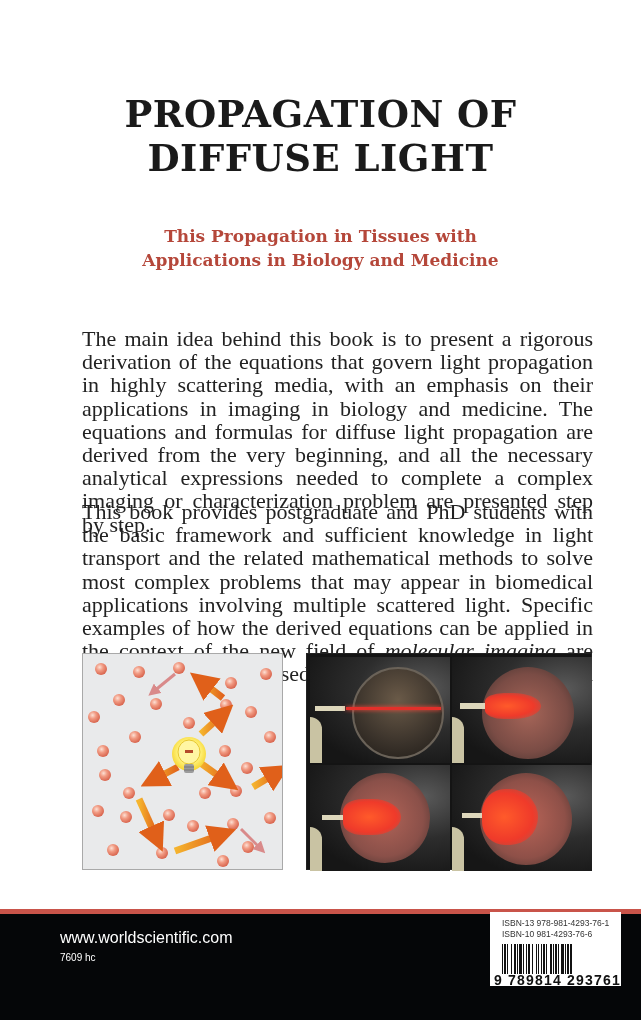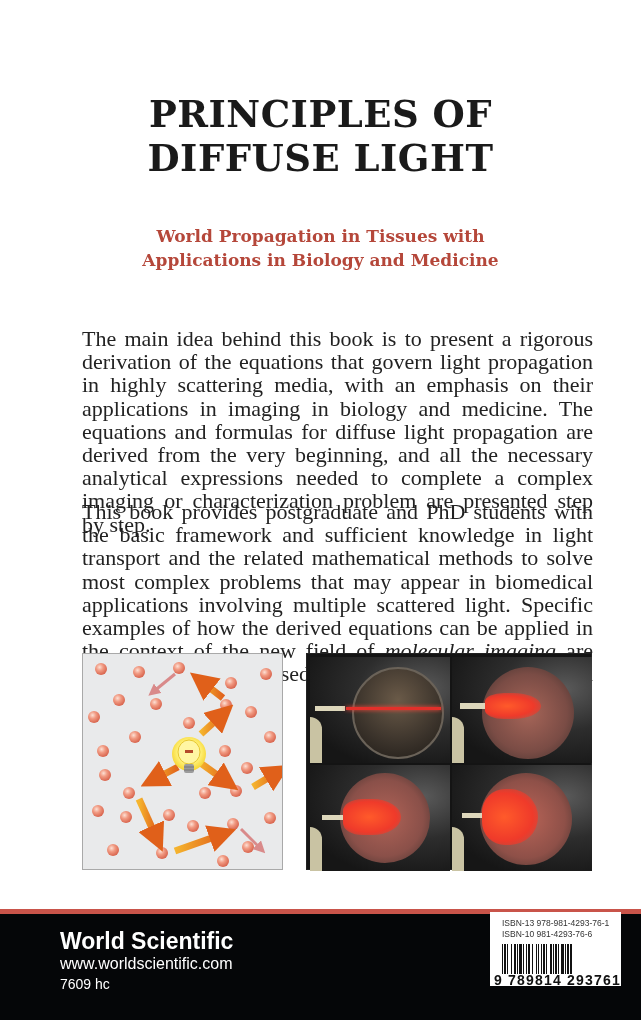--- a/index.html
+++ b/index.html
@@ -44,42 +44,42 @@
   .dish { position: absolute; border-radius: 50%; }
 
   .red-stripe { position: absolute; left: 0; top: 909px; width: 641px; height: 5px; background: #c9544a; }
   .black-band { position: absolute; left: 0; top: 914px; width: 641px; height: 106px; background: #050608; }
   .publisher {
     position: absolute; left: 60px; top: 928px; color: #fff;
     font-family: "Liberation Sans", "DejaVu Sans", sans-serif;
   }
   .publisher .name { font-weight: bold; font-size: 23px; line-height: 26px; white-space: nowrap; }
   .publisher .url { font-size: 16px; line-height: 20px; }
-  .publisher .code { font-size: 14px; line-height: 20px; }
+  .publisher .code { font-size: 10px; line-height: 20px; }
 
   .barcode-label {
     position: absolute; left: 490px; top: 912px; width: 131px; height: 74px;
     background: #fff; font-family: "Liberation Sans", "DejaVu Sans", sans-serif;
   }
   .isbn-line { position: absolute; left: 12px; font-size: 8.5px; color: #333; white-space: nowrap; }
   .bars { position: absolute; left: 12px; top: 32px; width: 108px; height: 30px; display: flex; }
   .bars span { display: block; height: 100%; background: #111; }
   .bar-digits { position: absolute; left: 4px; top: 60px; width: 120px; font-size: 14px; font-weight: bold;
     color: #111; letter-spacing: 1.2px; white-space: nowrap; background: transparent; }
 </style>
 </head>
 <body>
 
 <div class="title">
-  <div>PRINCIPLES OF</div>
+  <div>PROPAGATION OF</div>
   <div>DIFFUSE LIGHT</div>
 </div>
 
 <div class="subtitle">
-  <div>World Propagation in Tissues with</div>
+  <div>This Propagation in Tissues with</div>
   <div>Applications in Biology and Medicine</div>
 </div>
 
 <div class="body-text" id="para1">The main idea behind this book is to present a rigorous derivation of the equations that govern light propagation in highly scattering media, with an emphasis on their applications in imaging in biology and medicine. The equations and formulas for diffuse light propagation are derived from the very beginning, and all the necessary analytical expressions needed to complete a complex imaging or characterization problem are presented step by step.</div>
 
 <div class="body-text" id="para2"><span>This book provides postgraduate and PhD students with the basic framework and sufficient knowledge in light transport and the related mathematical methods to solve most complex problems that may appear in biomedical applications involving multiple scattered light. Specific examples of how the derived equations can be applied in the context of the new field of </span><i>molecular imaging</i><span> are presented and discussed, with particular emphasis in fluorescence imaging.</span></div>
 
 <div class="fig-left">
   <svg width="199" height="215" viewBox="0 0 199 215">
     <defs>
@@ -187,21 +187,20 @@
     <div style="position:absolute;left:10px;top:48px;width:20px;height:5px;background:#ddd7bb;"></div>
     <div style="position:absolute;left:30px;top:24px;width:56px;height:56px;border-radius:45% 55% 55% 45%;background:radial-gradient(ellipse at 40% 50%, #ff5a2a 0%, #ef3a2a 60%, rgba(220,60,50,0) 100%);"></div>
     <div style="position:absolute;left:0;top:62px;width:12px;height:44px;background:#c9c3a3;border-radius:0 40px 0 0;"></div>
   </div>
 </div>
 
 <div class="red-stripe"></div>
 <div class="black-band"></div>
 
 <div class="publisher">
-  <div class="name">World Scientific</div>
   <div class="url">www.worldscientific.com</div>
   <div class="code">7609 hc</div>
 </div>
 
 <div class="barcode-label">
   <div class="isbn-line" style="top:6px;">ISBN-13 978-981-4293-76-1</div>
   <div class="isbn-line" style="top:17px;">ISBN-10 981-4293-76-6</div>
   <div class="bars" id="bars">
       <span style="width: 1px; background: rgb(17, 17, 17);"></span>
       <span style="width: 1px; background: rgb(255, 255, 255);"></span>

